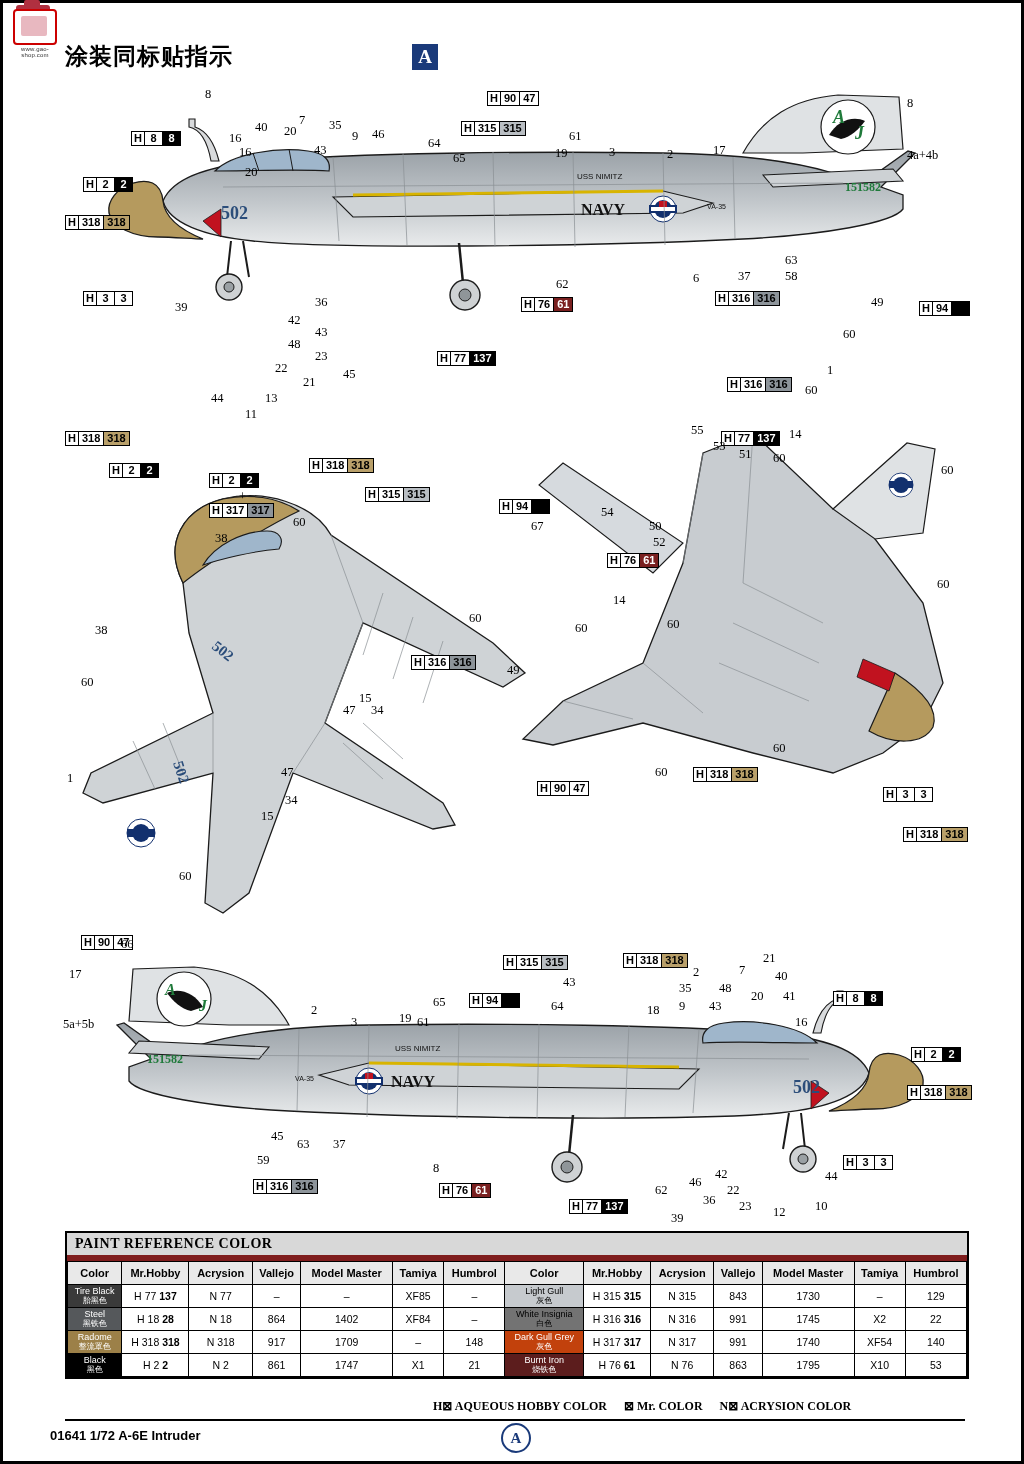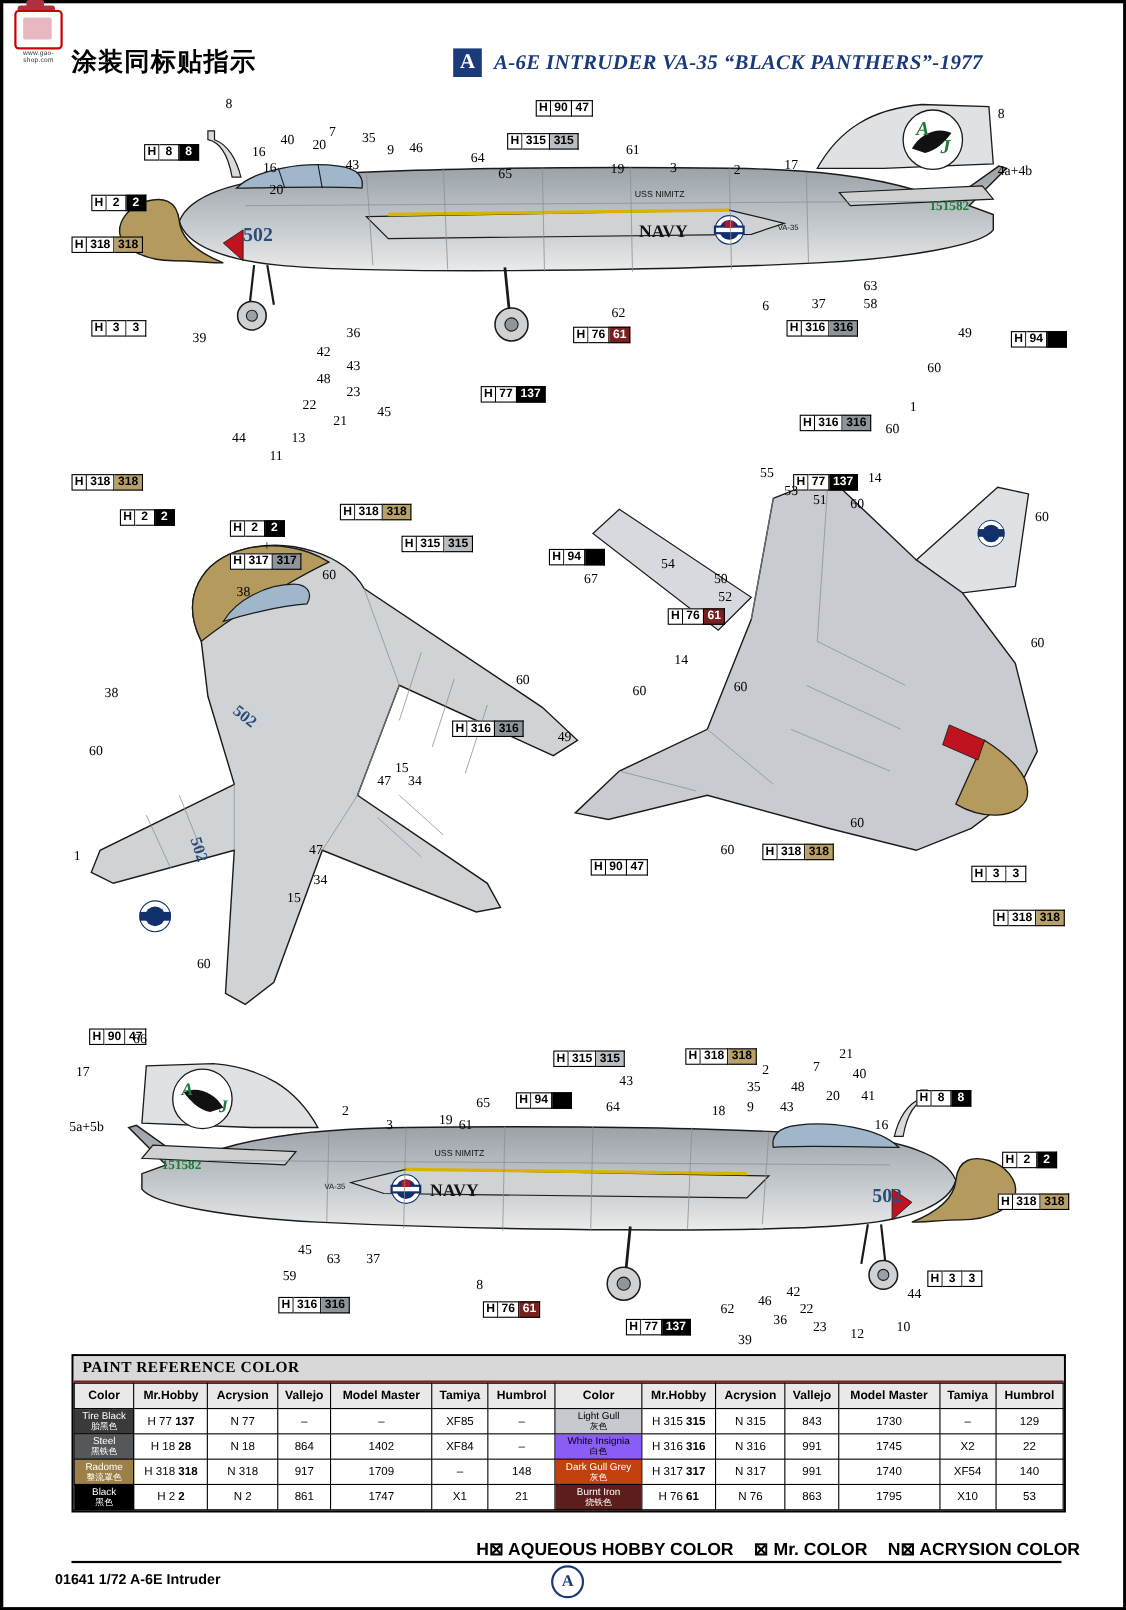--- a/index.html
+++ b/index.html
@@ -34,54 +34,53 @@
   .c.tan{background:#b9a06a;color:#000;}
   .c.red{background:#7a2020;color:#fff;}
   .c.empty{background:#000;color:#000;}
 
   
   .art{position:absolute;}
   svg{display:block;}
 
   
   .paint-wrap{position:absolute;left:62px;top:1228px;width:900px;border:2px solid #000;}
-  .paint-head{background:#d8d8d8;border-bottom:2px solid #7f1d1d;padding:3px 8px;font-size:14px;font-weight:bold;font-family:"Liberation Serif",serif;letter-spacing:.5px;}
+  .paint-head{background:#d8d8d8;border-bottom:6px solid #7f1d1d;padding:3px 8px;font-size:14px;font-weight:bold;font-family:"Liberation Serif",serif;letter-spacing:.5px;}
   table.paint{border-collapse:collapse;width:100%;font-size:10.5px;font-family:"Liberation Sans",sans-serif;}
   table.paint td,table.paint th{border:1px solid #000;text-align:center;padding:1px 2px;height:20px;}
   table.paint th{background:#e9e9e9;font-weight:bold;font-size:11px;}
   td.swatch{text-align:center;font-size:9px;line-height:10px;padding:1px;}
   .sw-tire{background:#3a3a3a;color:#fff;}
   .sw-steel{background:#55585b;color:#fff;}
   .sw-radome{background:#9c8048;color:#fff;}
   .sw-black{background:#000;color:#fff;}
   .sw-lgull{background:#c6cace;color:#000;}
-  .sw-white{background:#8b5cf6;color:#000;}
+  .sw-white{background:#737373;color:#000;}
   .sw-dgull{background:#c2410c;color:#fff;}
   .sw-burnt{background:#5c1d1d;color:#fff;}
   .cn{font-size:8px;display:block;}
-  .legend{position:absolute;left:430px;top:1396px;font-size:16px;font-weight:bold;font-family:Liberation Sans, sans-serif;}
+  .legend{position:absolute;left:430px;top:1396px;font-size:12px;font-weight:bold;font-family:Liberation Serif, serif;}
   .legend span{margin-right:14px;}
   .footbar{position:absolute;left:62px;top:1416px;width:900px;border-top:2px solid #000;}
   .footcode{position:absolute;left:47px;top:1425px;font-size:13px;font-weight:bold;font-family:"Liberation Sans",sans-serif;}
   .footA{position:absolute;left:498px;top:1420px;width:26px;height:26px;border:2px solid #1a3a7a;border-radius:50%;color:#1a3a7a;font-weight:bold;font-size:15px;display:flex;align-items:center;justify-content:center;font-family:"Liberation Serif",serif;}
 </style>
 </head>
 <body>
 
 <div class="page">
 
   <div class="logo">
     <div class="cap2"></div>
       <div class="cap"></div>
     <div class="box"></div>
     <div class="txt">www.gao-shop.com</div>
   </div>
   <div class="cn-title">涂装同标贴指示</div>
   <div class="badgeA">A</div>
-  <div class="scheme-title">A-6E INTRUDER VA-35 “BLACK PANTHERS”-1977</div>
 
   <div class="art" style="left:100px;top:88px;">
   <svg width="820" height="240" viewBox="0 0 820 240">
     <defs>
       <linearGradient id="gullTop" x1="0" y1="0" x2="0" y2="1">
         <stop offset="0%" stop-color="#9aa1a7"></stop>
             <stop offset="55%" stop-color="#c3c8cc"></stop>
             <stop offset="100%" stop-color="#e9ebec"></stop>
       </linearGradient>
     </defs>

